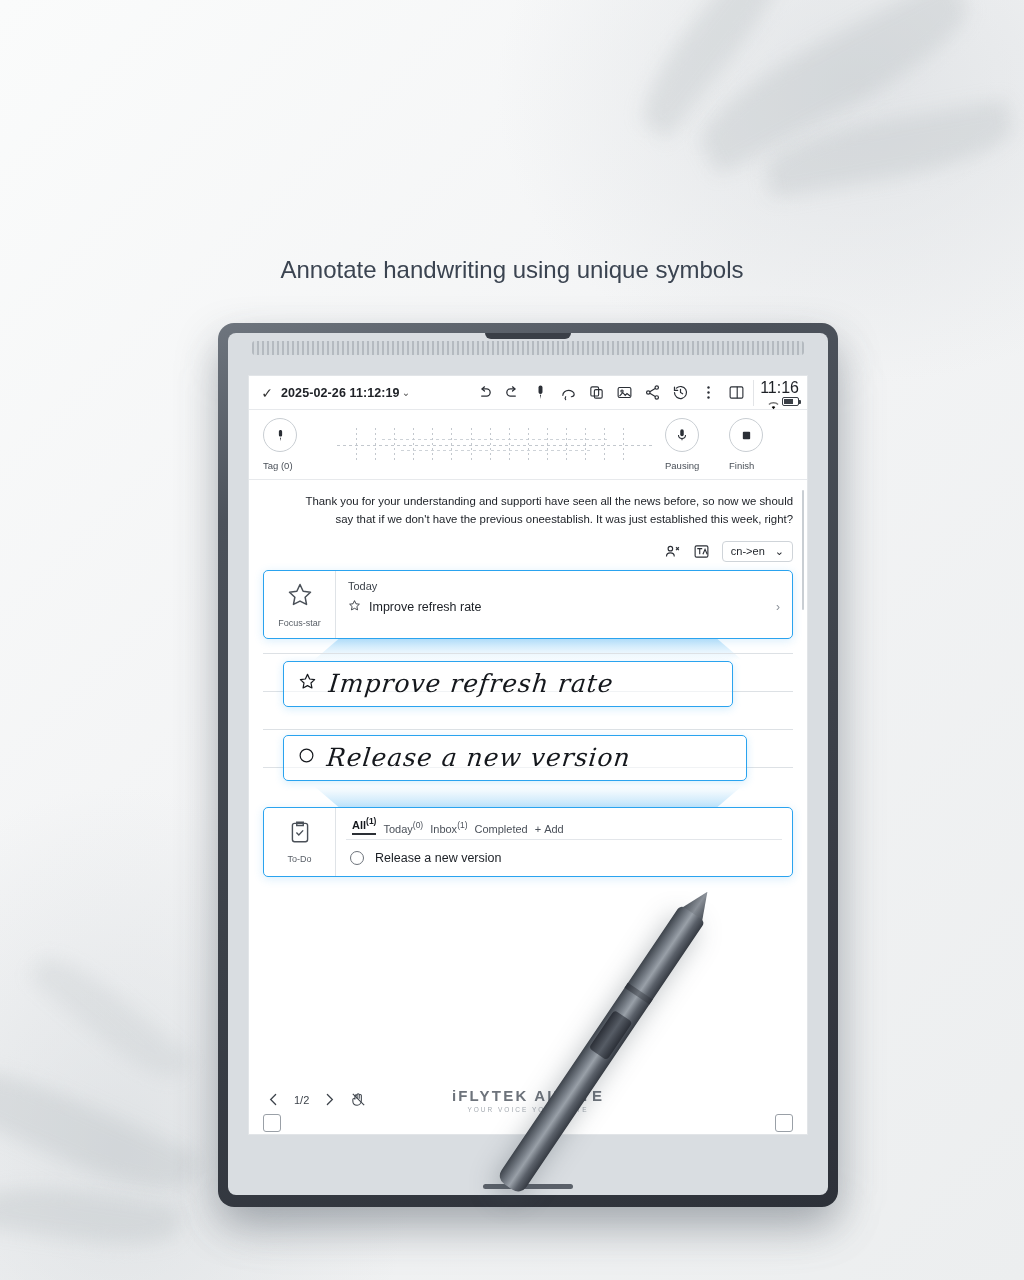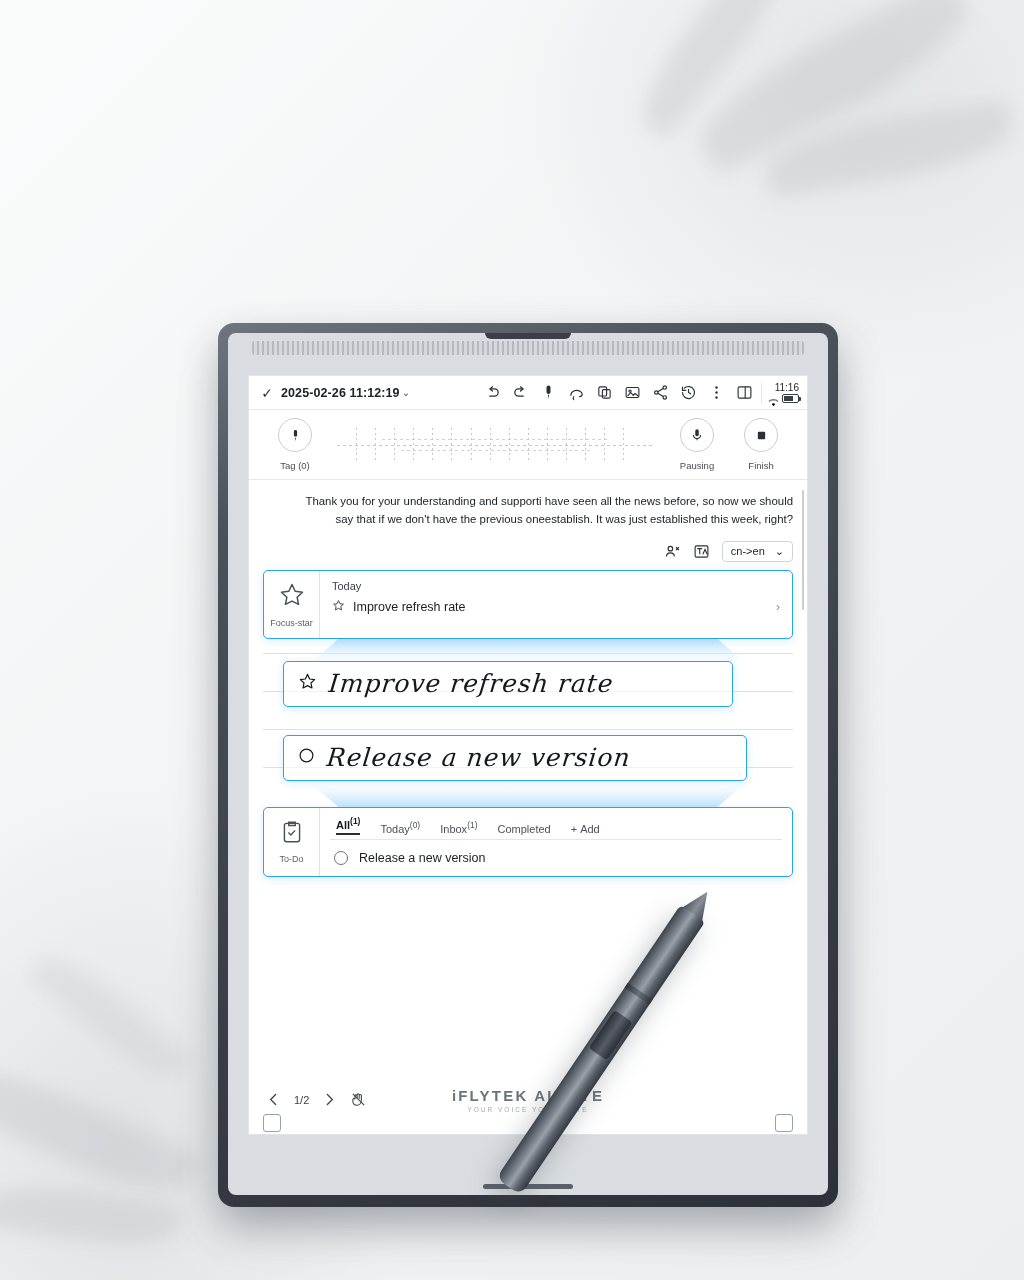--- a/index.html
+++ b/index.html
@@ -99,33 +99,33 @@
     background: #fff;
   }
   .topbar .check { width: 20px; text-align: center; color: #333; font-size: 14px; }
   .ts { font-size: 12.5px; color: #202328; font-weight: 700; margin-left: 4px; letter-spacing: .1px; }
   .ts-caret { font-size: 10px; color: #555; margin-left: 2px; }
   .tb-spacer { flex: 1; }
   .tb-icons { display: flex; align-items: center; gap: 11px; padding-right: 6px; }
   .ic { width: 17px; height: 17px; display: inline-flex; align-items: center; justify-content: center; color: #2b2f36; }
   .ic svg { width: 100%; height: 100%; }
   .battery-box { display: flex; flex-direction: column; align-items: flex-end; gap: 1px; padding-left: 6px; border-left: 1px solid #e2e4e7; margin-left: 2px; }
-  .clk { font-size: 10px; color: #1d2026; line-height: 1; }
+  .clk { font-size: 16px; color: #1d2026; line-height: 1; }
   .batt-row { display: flex; align-items: center; gap: 3px; }
   .wifi { width: 11px; height: 9px; }
   .batt { width: 17px; height: 9px; border: 1px solid #3a3f46; border-radius: 2px; position: relative; }
   .batt::after { content:''; position:absolute; right:-3px; top:2px; width:2px; height:4px; background:#3a3f46; border-radius:0 1px 1px 0;}
   .batt-fill { position: absolute; left: 1px; top: 1px; bottom: 1px; width: 60%; background: #3a3f46; }
 
   
   .recorder {
     display: flex; align-items: center; height: 70px;
     border-bottom: 1px solid #e7e9ec; background: #fff; padding: 0 14px;
   }
-  .rec-btn { display: flex; flex-direction: column; align-items: center; width: 64px; gap: 8px; }
+  .rec-btn { display: flex; flex-direction: column; align-items: flex-start; width: 64px; gap: 8px; }
   .circ {
     width: 34px; height: 34px; border-radius: 50%;
     border: 1px solid #c9ced3; display: flex; align-items: center; justify-content: center;
     background: #fff;
   }
   .rec-label { font-size: 9.5px; color: #4a5058; }
   .waveform { flex: 1; height: 46px; margin: 0 10px; position: relative; opacity: .85; }
   .waveform .tick { position: absolute; top: 6px; width: 1px; height: 34px; background: repeating-linear-gradient(180deg,#b9bfc6 0 2px, transparent 2px 5px); }
   .waveform .mid { position: absolute; left: 0; right: 0; top: 50%; height: 1px; background: repeating-linear-gradient(90deg,#b9bfc6 0 3px, transparent 3px 6px); }
   .waveform .mid2 { position: absolute; left: 14%; right: 14%; top: 38%; height: 1px; background: repeating-linear-gradient(90deg,#c6ccd2 0 3px, transparent 3px 6px); }
@@ -151,21 +151,21 @@
   
   .ai-card {
     margin: 0 14px 8px 14px;
     border: 1.6px solid #2aa3ef;
     border-radius: 5px;
     display: flex; background: #fff;
     box-shadow: 0 2px 10px rgba(42,163,239,0.18);
     position: relative;
   }
   .ai-card .left {
-    width: 56px; border-right: 1px solid #dfe3e7;
+    width: 72px; border-right: 1px solid #dfe3e7;
     display: flex; flex-direction: column; align-items: center; justify-content: center;
     gap: 5px; padding: 10px 2px;
   }
   .ai-card .left .cap { font-size: 9px; color: #5a6068; }
   .ai-card .body { flex: 1; padding: 9px 12px; }
   .ai-card .day { font-size: 11px; color: #3d434b; margin-bottom: 7px; }
   .todo-line { display: flex; align-items: center; gap: 8px; font-size: 12.5px; color: #1b1f25; }
   .todo-line .arrow { margin-left: auto; color: #8a9098; font-size: 12px; }
 
   
@@ -191,21 +191,21 @@
   }
   .hw-text {
     font-family: "DejaVu Serif", serif;
     font-style: italic; font-size: 25px; color: #15181d;
     letter-spacing: 1px; white-space: nowrap;
     transform: skewX(-6deg);
   }
 
   
   .todo-card { margin: 6px 14px 0 14px; }
-  .tabs { display: flex; align-items: flex-end; gap: 20px; font-size: 11px; color: #4b515a; padding: 4px 0 4px 6px; }
+  .tabs { display: flex; align-items: flex-end; gap: 7px; font-size: 11px; color: #4b515a; padding: 4px 0 4px 6px; }
   .tabs .tab.active { color: #15181d; font-weight: 700; border-bottom: 2px solid #2b2f35; padding-bottom: 2px; }
   .tabs .sup { font-size: 8.5px; vertical-align: super; }
   .tabs .add { display: flex; align-items: center; gap: 3px; }
   .todo-row {
     display: flex; align-items: center; gap: 11px;
     border-top: 1px solid #e3e6ea;
     padding: 11px 4px; font-size: 12.5px; color: #1b1f25;
   }
   .radio { width: 14px; height: 14px; border: 1.4px solid #6d737b; border-radius: 50%; }
 
@@ -258,20 +258,21 @@
 
   <div class="leaf l1"></div>
   <div class="leaf l2"></div>
   <div class="leaf l3"></div>
   <div class="leaf l4"></div>
   <div class="leaf l5"></div>
   <div class="leaf l6"></div>
 
   <div class="headline">
   </div>
+  <div class="subhead">Annotate handwriting using unique symbols</div>
 
   <div class="device-shadow"></div>
 
   <div class="device">
     <div class="device-inner">
       <div class="camera-nub"></div>
       <div class="grille"></div>
 
       <div class="screen">
 

